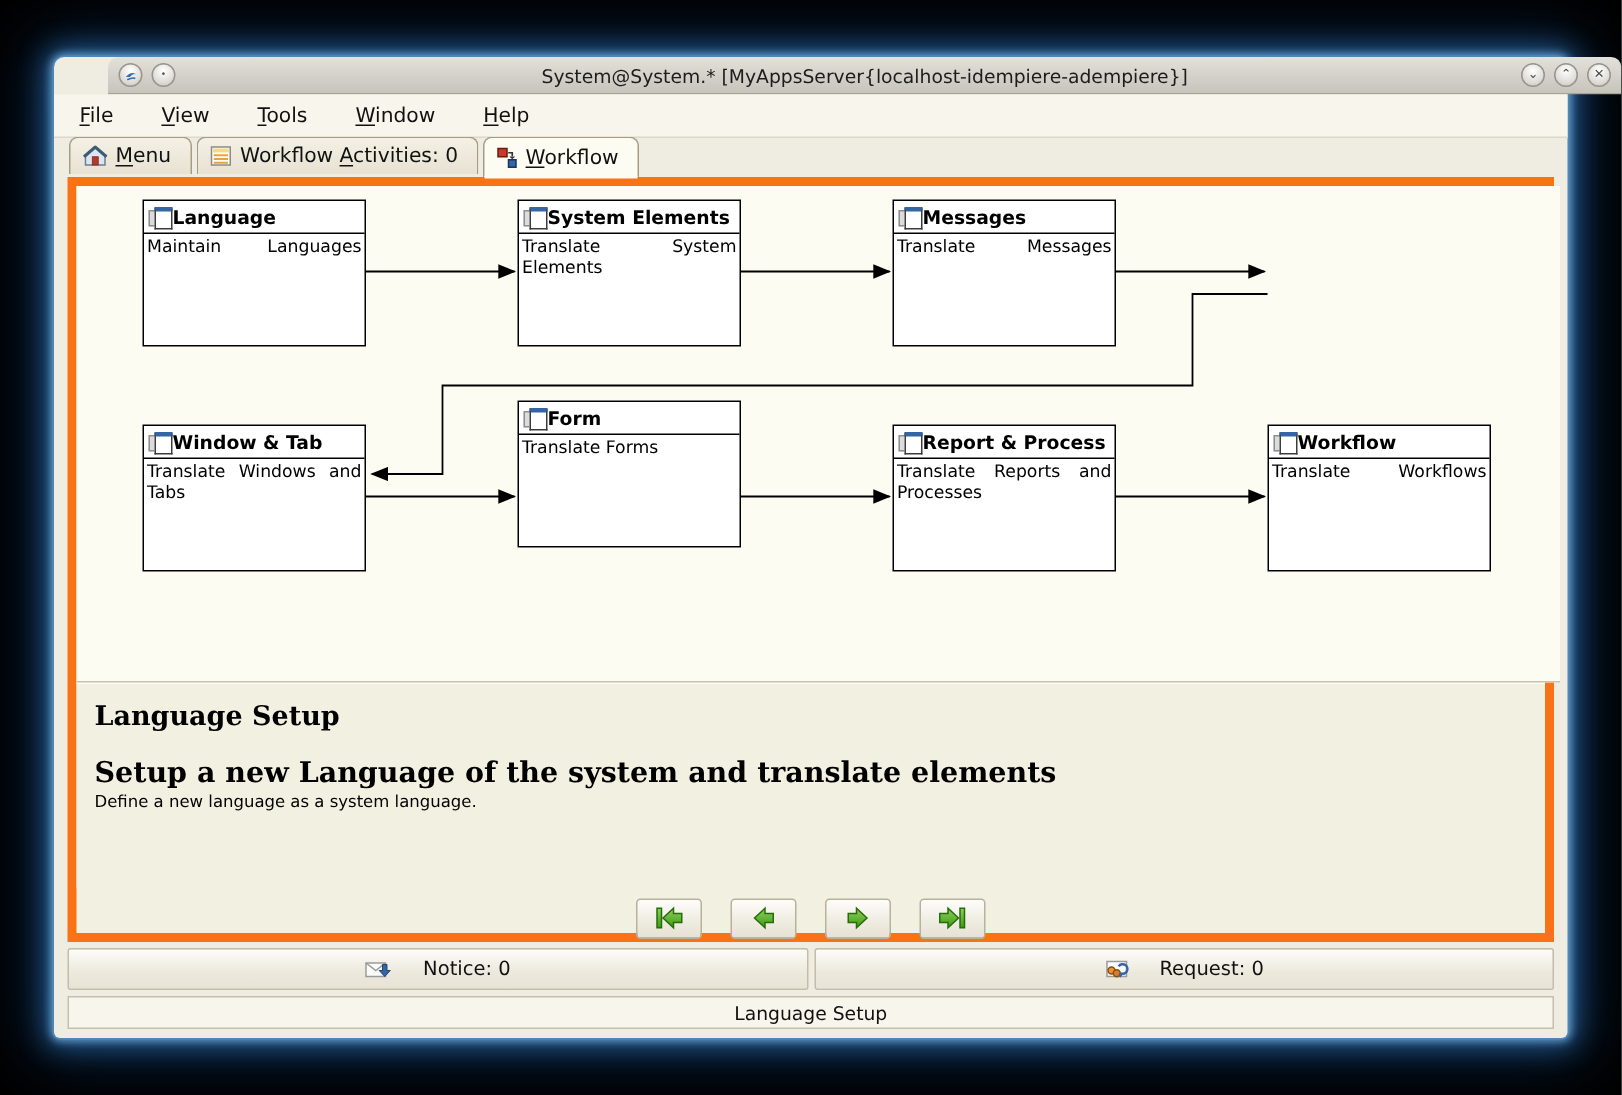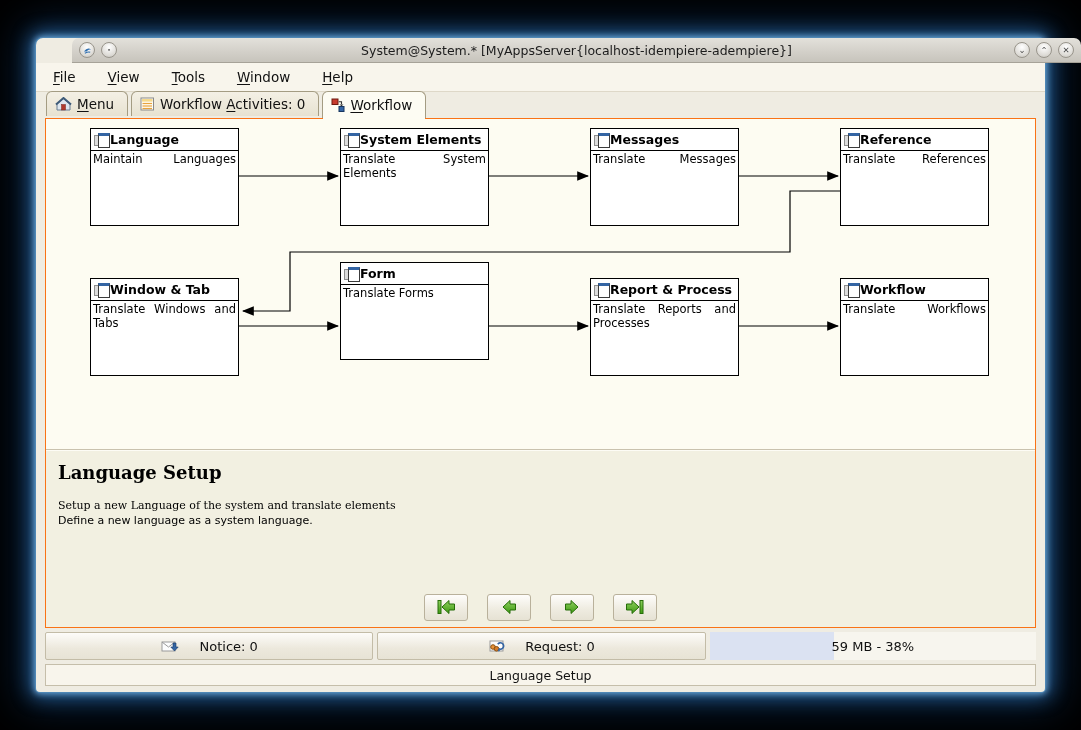--- a/index.html
+++ b/index.html
@@ -43,21 +43,21 @@
   .tab { height:25px; display:inline-flex; align-items:center; gap:5px;
     padding:0 13px 0 8px; font-size:13.5px; color:#111;
     background:linear-gradient(#f4f0e5, #e7e2d1);
     border:1px solid #a49c83; border-bottom:none; border-radius:6px 6px 0 0; }
   .tab.active { height:27px; background:#fdfcf3; position:relative; z-index:4; }
   .tab.active::after { content:""; position:absolute; left:0; right:0; bottom:-1px;
     height:2px; background:#fdfcf3; }
 
   
   .content { position:absolute; top:80px; left:9px; width:991px; height:510px;
-    border:1px solid #f97316; background:#f2f0e1; z-index:2; }
+    border:6px solid #f97316; background:#f2f0e1; z-index:2; }
   .canvas { position:relative; width:989px; height:331px; background:#fdfcf2;
     border-bottom:1px solid #c9c2ae; }
   .arrows { position:absolute; left:0; top:0; }
 
   .node { position:absolute; width:149px; height:98px; background:#fff;
     border:1px solid #000; }
   .node-title { height:22px; border-bottom:1px solid #000; display:flex;
     align-items:center; gap:1px; padding-left:2px;
     font-weight:bold; font-size:12.5px; color:#000; }
   .node-desc { padding:1px 2px 0 2px; font-size:11.5px; line-height:14px;
@@ -69,22 +69,22 @@
     width:8px; height:9px; background:#dcdcdc; border:1px solid #8f8f8f; }
   .win-icon::after { content:""; position:absolute; left:5px; top:0;
     width:10px; height:11px; background:#fff; border:1px solid #3c3c3c;
     border-top:3px solid #3465a4; }
 
   
   .details { height:137px; background:#f2f0e1; border-top:1px solid #fdfcf5;
     padding:11px 12px 0 12px; color:#000; }
   .details-heading { font-family:"DejaVu Serif", serif; font-weight:bold;
     font-size:18px; margin-bottom:16px; }
-  .details-subtitle { font-family:"DejaVu Serif", serif; font-weight:normal;
-    font-size:11px; margin-bottom:2px; }
+  .details-subtitle { font-family:"DejaVu Serif", serif; font-weight:bold;
+    font-size:19px; margin-bottom:2px; }
   .details-desc { font-size:11px; }
 
   
   .navbar { height:40px; display:flex; align-items:center; justify-content:center;
     gap:19px; }
   .nav-btn { width:44px; height:27px; border:1px solid #b9b19b; border-radius:3px;
     background:linear-gradient(#fefdfb, #efece1 55%, #e6e2d4);
     display:flex; align-items:center; justify-content:center; }
 
   
@@ -208,27 +208,20 @@
           </div>
         <div class="node-desc spread">Translate Messages</div>
       </div>
       <div class="node" style="left:294px; top:9px">
         <div class="node-title">
             <span class="win-icon"></span>
             <span>System Elements</span>
           </div>
         <div class="node-desc">Translate System Elements</div>
       </div>
-      <div class="node" style="left:794px; top:9px">
-        <div class="node-title">
-            <span class="win-icon"></span>
-            <span>Reference</span>
-          </div>
-        <div class="node-desc spread">Translate References</div>
-      </div>
       <div class="node" style="left:44px; top:159px">
         <div class="node-title">
             <span class="win-icon"></span>
             <span>Window &amp; Tab</span>
           </div>
         <div class="node-desc">Translate Windows and Tabs</div>
       </div>
       <div class="node" style="left:294px; top:143px">
         <div class="node-title">
             <span class="win-icon"></span>
@@ -296,23 +289,19 @@
     <div class="status-btn">
       <svg width="17" height="14" viewBox="0 0 17 14">
         <rect x="2" y="2" width="13" height="10" fill="#fcfcfc" stroke="#9a9a9a"></rect>
         <circle cx="5" cy="8" r="2.3" fill="#e8923a" stroke="#8a5010"></circle>
         <circle cx="8.5" cy="9.8" r="2.3" fill="#d97c28" stroke="#8a5010"></circle>
         <path d="M9.8 5.2 a3.2 3.2 0 1 1 .8 4.4" fill="none" stroke="#3465a4" stroke-width="1.6"></path>
         <path d="M9.6 10.6 l3.4-.4 -2.2 2.6 z" fill="#3465a4"></path>
       </svg>
       <span>Request: 0</span>
     </div>
-    <div class="memory">
-      <div class="memory-fill" style="width: 38%;"></div>
-      <span class="memory-text">59 MB - 38%</span>
-    </div>
   </div>
 
   <div class="statusline">
     <span>Language Setup</span>
   </div>
 
 </div>
 
 </body></html>

